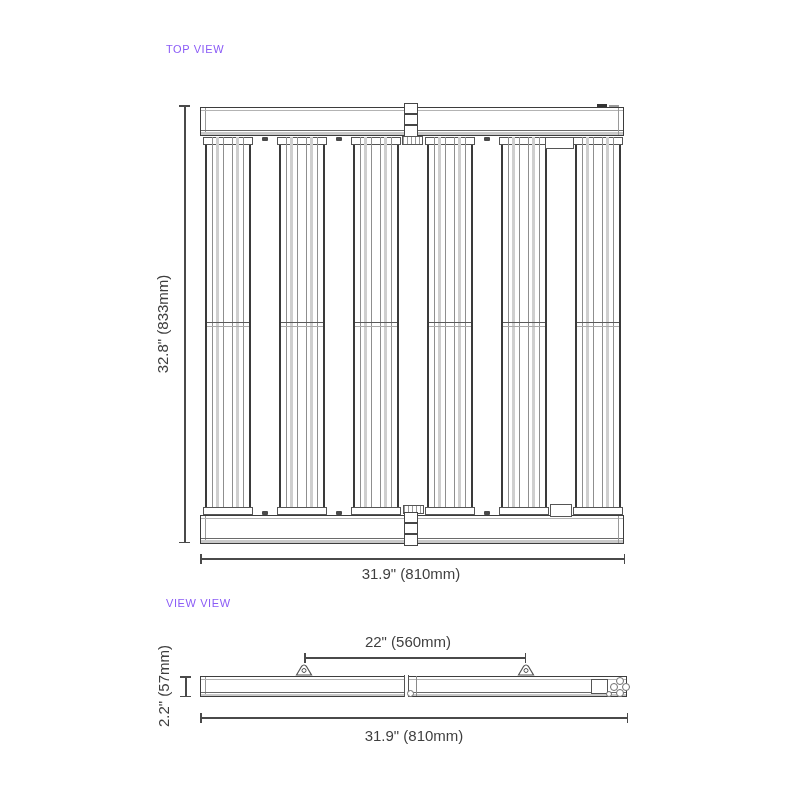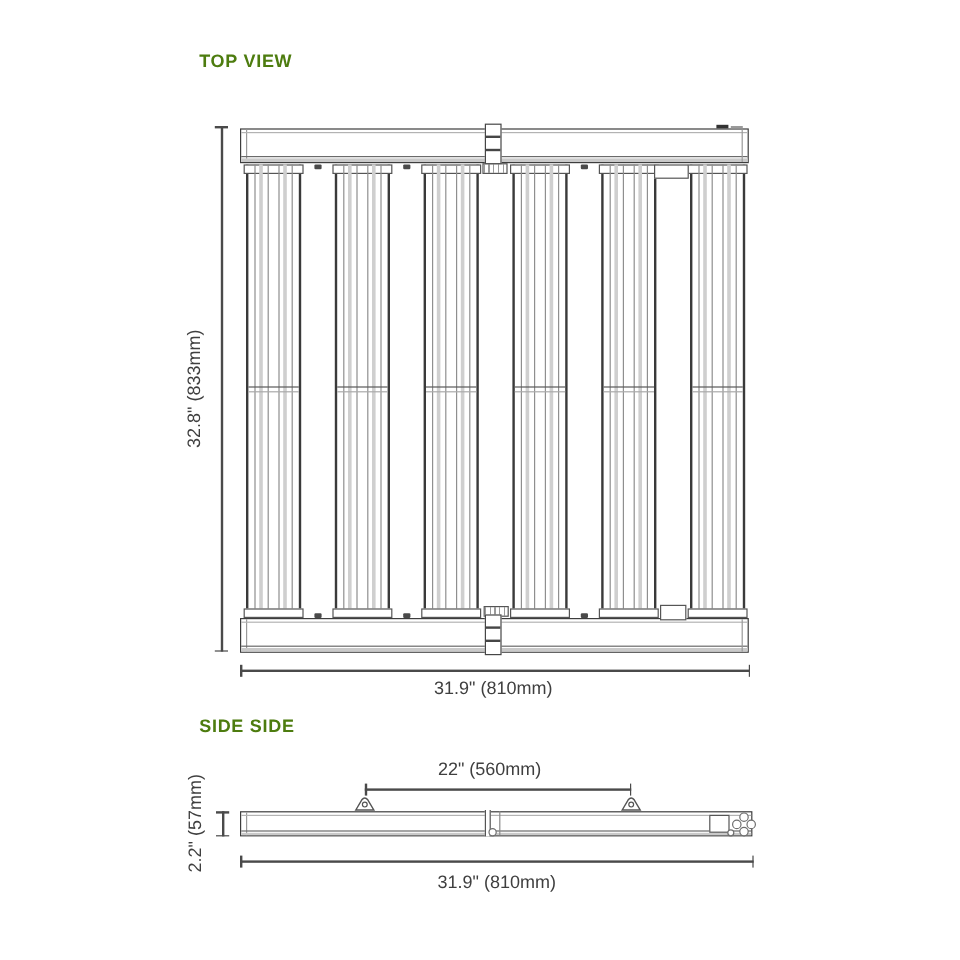--- a/index.html
+++ b/index.html
@@ -1,19 +1,19 @@
 <!DOCTYPE html>
 <html><head>
 <meta charset="utf-8">
 <style>
   html,body{margin:0;padding:0;background:#fff;}
   .canvas{position:relative;width:800px;height:800px;background:#ffffff;overflow:hidden;
           font-family:"Liberation Sans", sans-serif;color:#3f3f3f;}
   .abs{position:absolute;}
-  .view-title{position:absolute;font-size:15px;font-weight:bold;letter-spacing:.6px;color:#4d7c0f;}
+  .view-title{position:absolute;font-size:11px;font-weight:normal;letter-spacing:.6px;color:#8b5cf6;}
   .dim-label{position:absolute;font-size:15px;color:#3f3f3f;white-space:nowrap;transform:translateX(-50%);}
   .dim-label-v{position:absolute;font-size:15px;color:#3f3f3f;white-space:nowrap;
                transform:translate(-50%,-50%) rotate(-90deg);}
   
   .dim-h{position:absolute;height:1.5px;background:#4a4a4a;}
   .dim-h::before,.dim-h::after{content:"";position:absolute;top:-4px;width:1.5px;height:10px;background:#4a4a4a;}
   .dim-h::before{left:0;} .dim-h::after{right:0;}
   .dim-v{position:absolute;width:1.5px;background:#4a4a4a;}
   .dim-v::before,.dim-v::after{content:"";position:absolute;left:-5px;width:11px;height:1.5px;background:#4a4a4a;}
   .dim-v::before{top:0;} .dim-v::after{bottom:0;}
@@ -152,21 +152,21 @@
   <div class="hatch" style="left:402px;top:136px;width:19px;height:7px;"></div>
   <div class="hatch" style="left:403px;top:505px;width:19px;height:7px;"></div>
   <div class="ladder" style="left:404px;top:512px;height:32px;">
     <div class="rung" style="top:9px;"></div>
     <div class="rung" style="top:20px;"></div>
   </div>
 
   <div class="dim-h" style="left:200px;top:558px;width:425px;"></div>
   <div class="dim-label" style="left:411px;top:565px;">31.9" (810mm)</div>
 
-  <div class="view-title" style="left:166px;top:597px;">SIDE SIDE</div>
+  <div class="view-title" style="left:166px;top:597px;">VIEW VIEW</div>
 
   <div class="dim-label" style="left:408px;top:633px;">22" (560mm)</div>
   <div class="dim-h" style="left:304px;top:657px;width:222px;"></div>
 
   <svg class="abs" style="left:295px;top:663px;" width="18" height="13" viewBox="0 0 18 13">
     <path d="M1.5,12 L6.5,3.5 Q9,0.5 11.5,3.5 L16.5,12 Z" fill="#fff" stroke="#555" stroke-width="1.2"></path>
     <circle cx="9" cy="7.5" r="2" fill="#fff" stroke="#555" stroke-width="1"></circle>
   </svg>
   <svg class="abs" style="left:517px;top:663px;" width="18" height="13" viewBox="0 0 18 13">
     <path d="M1.5,12 L6.5,3.5 Q9,0.5 11.5,3.5 L16.5,12 Z" fill="#fff" stroke="#555" stroke-width="1.2"></path>

